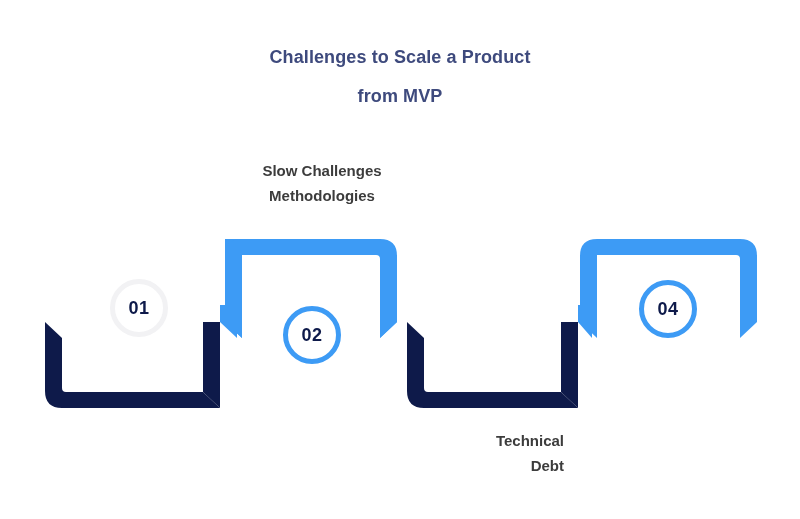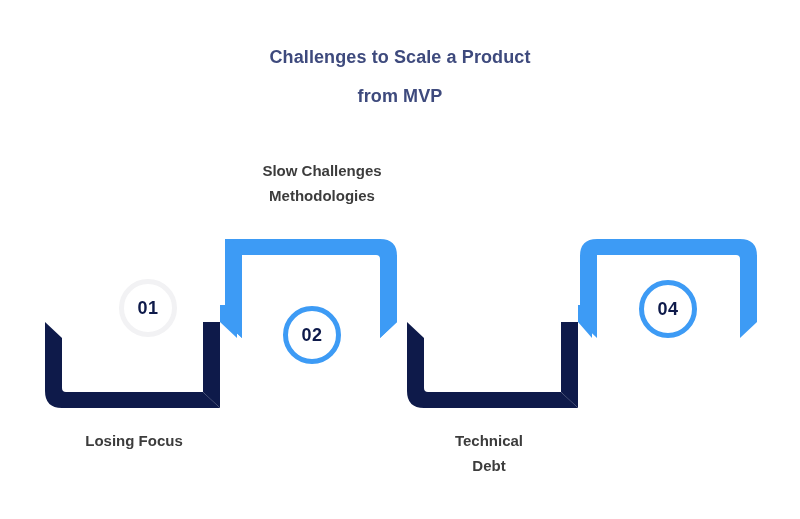--- a/index.html
+++ b/index.html
@@ -162,35 +162,34 @@
     <path fill="#3d9bf5" d="M 597,239
              Q 580,239 580,256
              L 580,322
              L 597,338
              Z"></path>
 
     <path fill="#3d9bf5" d="M 578,305 L 592,305 L 592,338 L 578,322 Z"></path>
 
   </svg>
 
-  <div class="num-circle circle-muted" style="left:119px; top:279px; width:58px; height:58px;">
+  <div class="num-circle circle-muted" style="left:110px; top:279px; width:58px; height:58px;">
     <span class="num-text">01</span>
   </div>
 
   <div class="num-circle circle-accent" style="left:283px; top:306px; width:58px; height:58px;">
     <span class="num-text">02</span>
   </div>
 
 
   <div class="num-circle circle-accent" style="left:639px; top:280px; width:58px; height:58px;">
     <span class="num-text">04</span>
   </div>
 
-  <div class="step-label" style="left:54px; top:428px; width:160px;">Losing Focus</div>
 
   <div class="step-label" style="left:233px; top:158px; width:178px;">Slow Challenges
 Methodologies</div>
 
-  <div class="step-label" style="left:414px; top:428px; width:150px;">Technical
+  <div class="step-label" style="left:414px; top:428px; width:150px;text-align:right;">Technical
 Debt</div>
 
 
 </div>
 
 </body></html>

